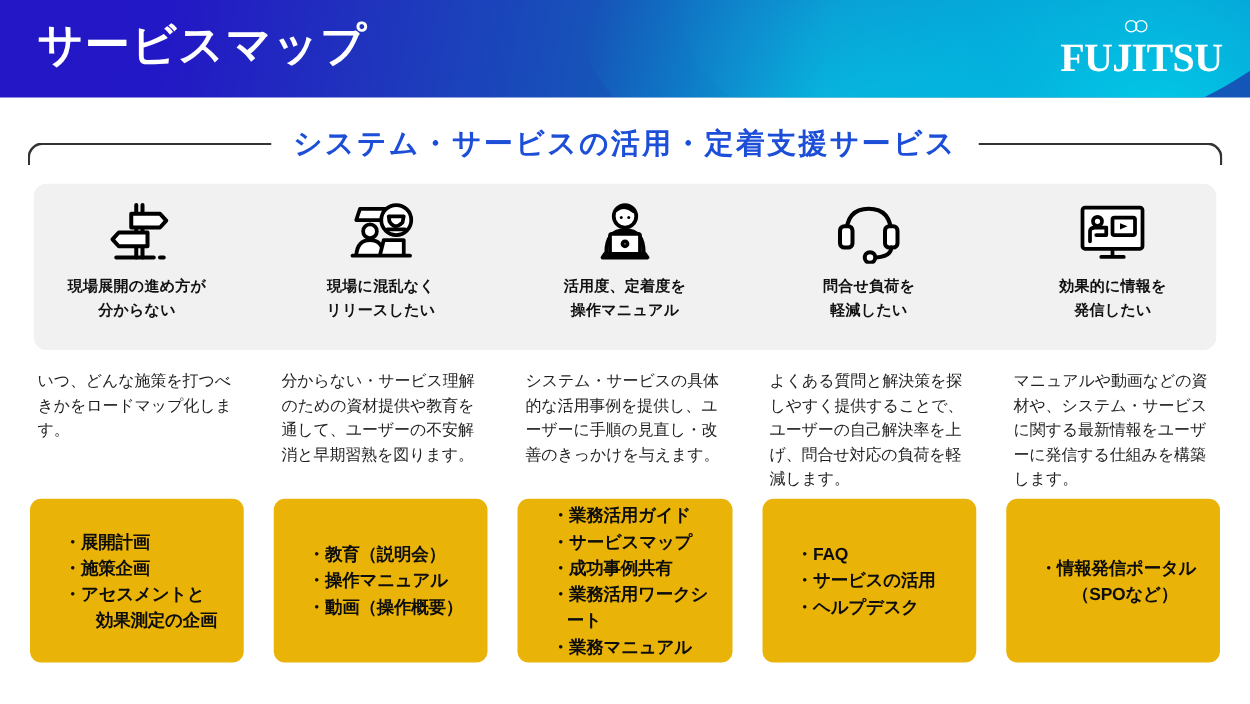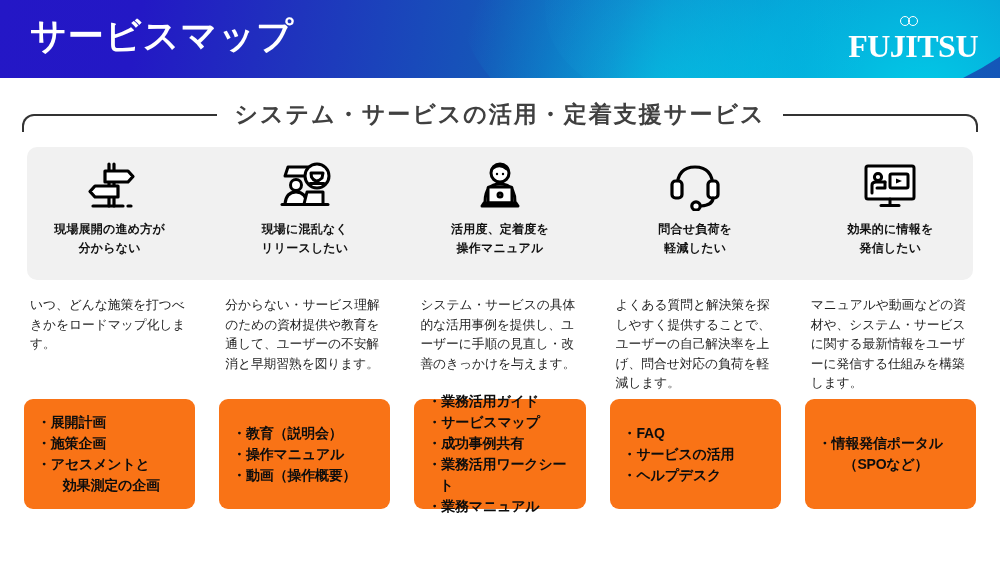--- a/index.html
+++ b/index.html
@@ -134,21 +134,21 @@
     border-top-right-radius: 12px;
   }
   .section-title {
     position: absolute;
     left: 0;
     top: 0;
     width: 1000px;
     text-align: center;
     font-size: 23px;
     font-weight: bold;
-    color: #404040;
+    color: #1d4ed8;
     letter-spacing: 2px;
     line-height: 44px;
   }
   .section-title-inner {
     background: #ffffff;
     padding: 0 18px;
   }
 
   
   .panel {
@@ -219,27 +219,27 @@
   
   .col-box-wrap {
     position: absolute;
     left: 10px;
     right: 10px;
     top: 252px;
     height: 118px;
   }
   .cyan-box {
     width: 100%;
-    height: 110px;
-    background: #f97316;
+    height: 131px;
+    background: #eab308;
     border-radius: 9px;
     display: flex;
     flex-direction: column;
     justify-content: center;
-    padding: 6px 9px 6px 13px;
+    padding: 6px 9px 6px 27px;
   }
   .cyan-box.centered { justify-content: center; }
   .cyan-box ul { list-style: none; }
   .cyan-box li {
     font-size: 14px;
     font-weight: bold;
     color: #0d0d0d;
     line-height: 21px;
     letter-spacing: -0.2px;
     text-indent: -12px;

